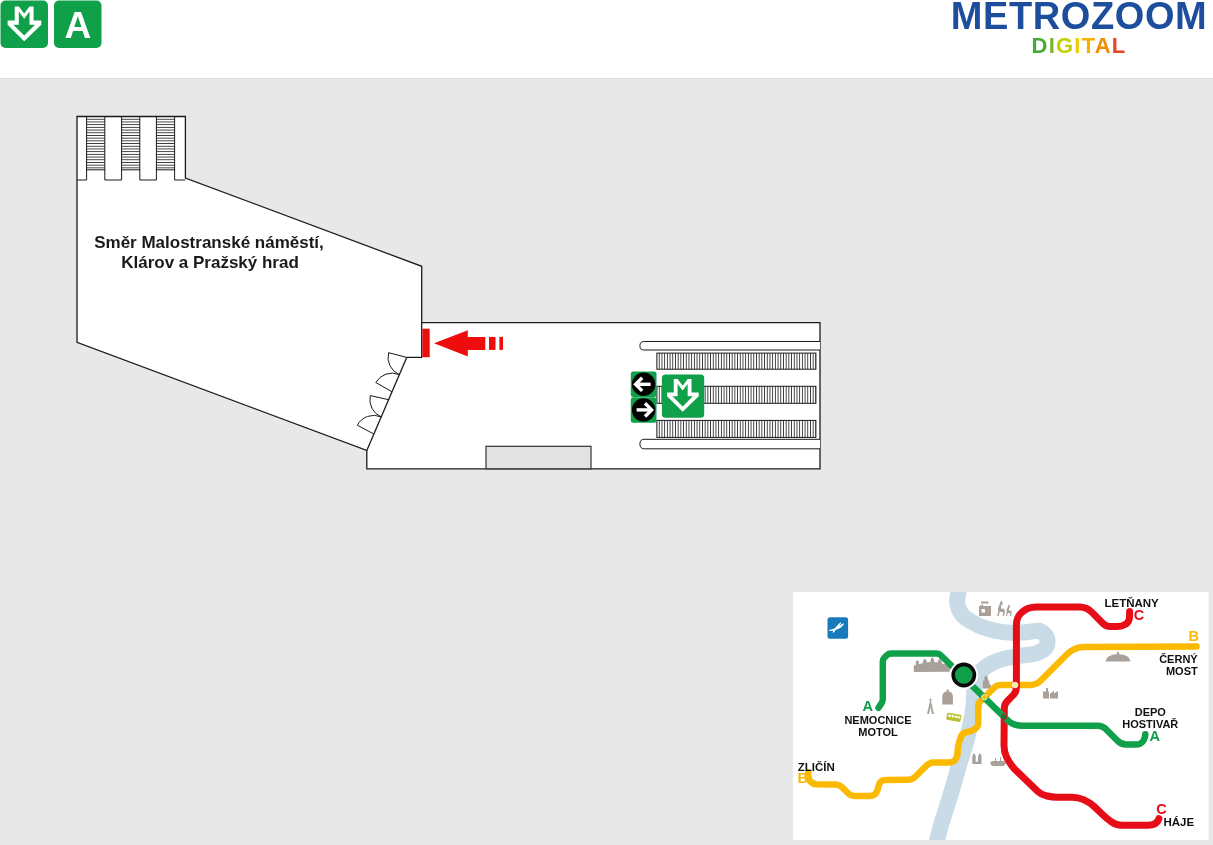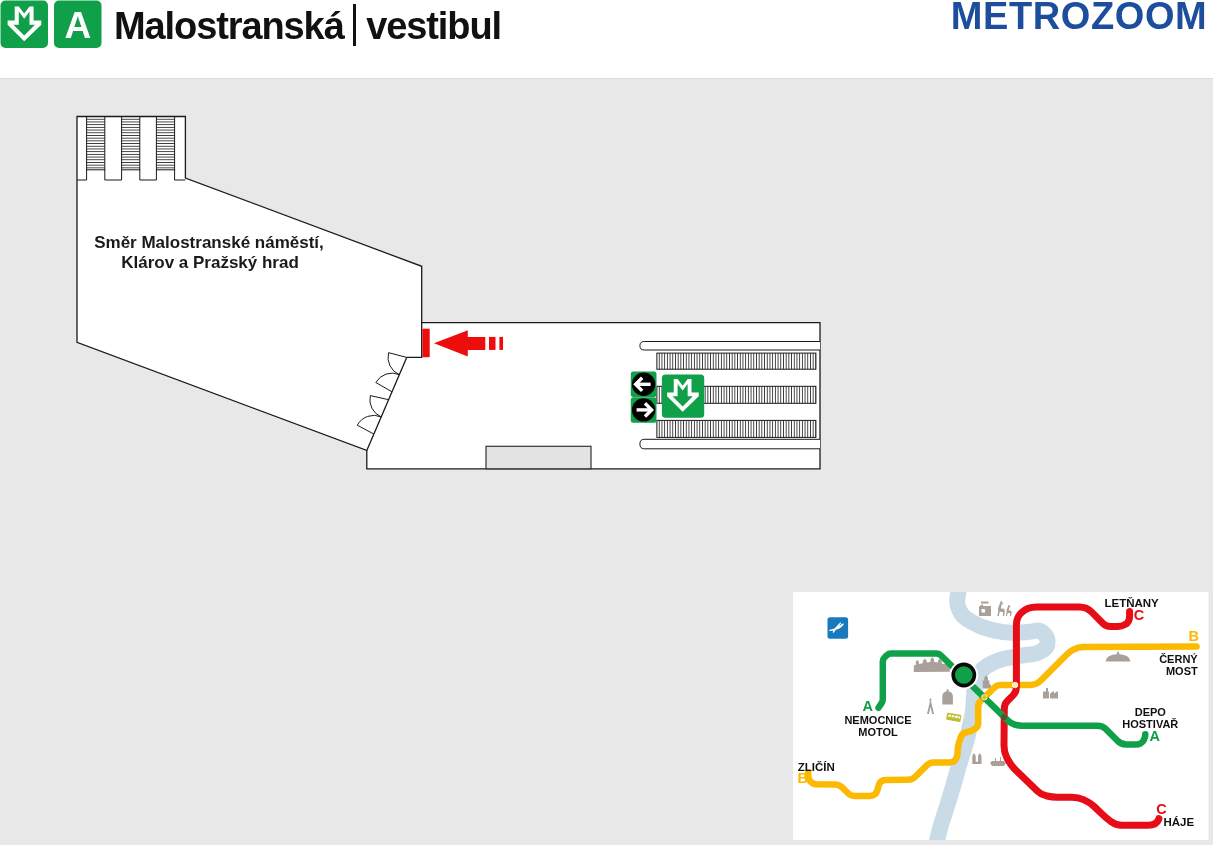--- a/index.html
+++ b/index.html
@@ -14,24 +14,24 @@
 <div class="abs" style="left:0;top:0;width:1213px;height:78px;background:#ffffff;border-bottom:1px solid #dcdcdc"></div>
 
 <svg class="abs" style="left:0;top:0" width="104" height="50" viewBox="0 0 104 50">
 <rect x="0.5" y="0.5" width="47.5" height="47.5" rx="5" fill="#10a04a"></rect>
 <path transform="translate(0.5,0.5)" fill="#ffffff" fill-rule="evenodd" d="M14.2,5.9 L18.3,5.9 L23.7,13.0 L29.0,5.9 L33.1,5.9 L33.1,20.1 L40.8,20.1 L40.8,24.3 L23.7,40.8 L7.1,24.3 L7.1,20.1 L14.2,20.1 Z M18.3,11.1 L23.7,18.2 L29.0,11.1 L29.0,24.3 L34.5,24.3 L23.7,35.0 L12.9,24.3 L18.3,24.3 Z"></path>
 
 <rect x="54" y="0.5" width="47.5" height="47.5" rx="5" fill="#10a04a"></rect>
 <text x="77.8" y="38" font-size="37" font-weight="bold" fill="#ffffff" text-anchor="middle">A</text>
 </svg>
 
-<div class="abs" style="left:114px;top:4px;font-size:38px;font-weight:bold;color:#111;letter-spacing:-1.1px;white-space:nowrap">Malostranská<span style="display:inline-block;width:3.5px;height:42px;background:#111;vertical-align:-7px;margin:0 10px 0 9px"></span>vestibul</div>
 
 <div class="abs" style="left:946px;top:-2px;width:266px;text-align:center;">
 <div style="font-size:38px;font-weight:bold;color:#1d4e9e;letter-spacing:0.6px;line-height:37px;white-space:nowrap">METROZOOM</div>
+<div style="font-size:22px;font-weight:bold;letter-spacing:1.2px;line-height:19px;margin-top:1px;white-space:nowrap"><span style="color:#45ac34">D</span><span style="color:#76b72a">I</span><span style="color:#c3cf00">G</span><span style="color:#ecd000">I</span><span style="color:#f6b000">T</span><span style="color:#f08c00">A</span><span style="color:#e8442a">L</span></div>
 </div>
 
 <svg class="abs" style="left:0;top:0" width="1213" height="845" viewBox="0 0 1213 845">
 <defs>
 <pattern id="stairH" width="6" height="2.7" patternUnits="userSpaceOnUse">
           <path d="M0,0.45 H6" stroke="#1a1a1a" stroke-width="0.85"></path>
         </pattern>
 <pattern id="escV" width="2.7" height="6" patternUnits="userSpaceOnUse">
           <path d="M0.45,0 V6" stroke="#1a1a1a" stroke-width="0.85"></path>
         </pattern>

